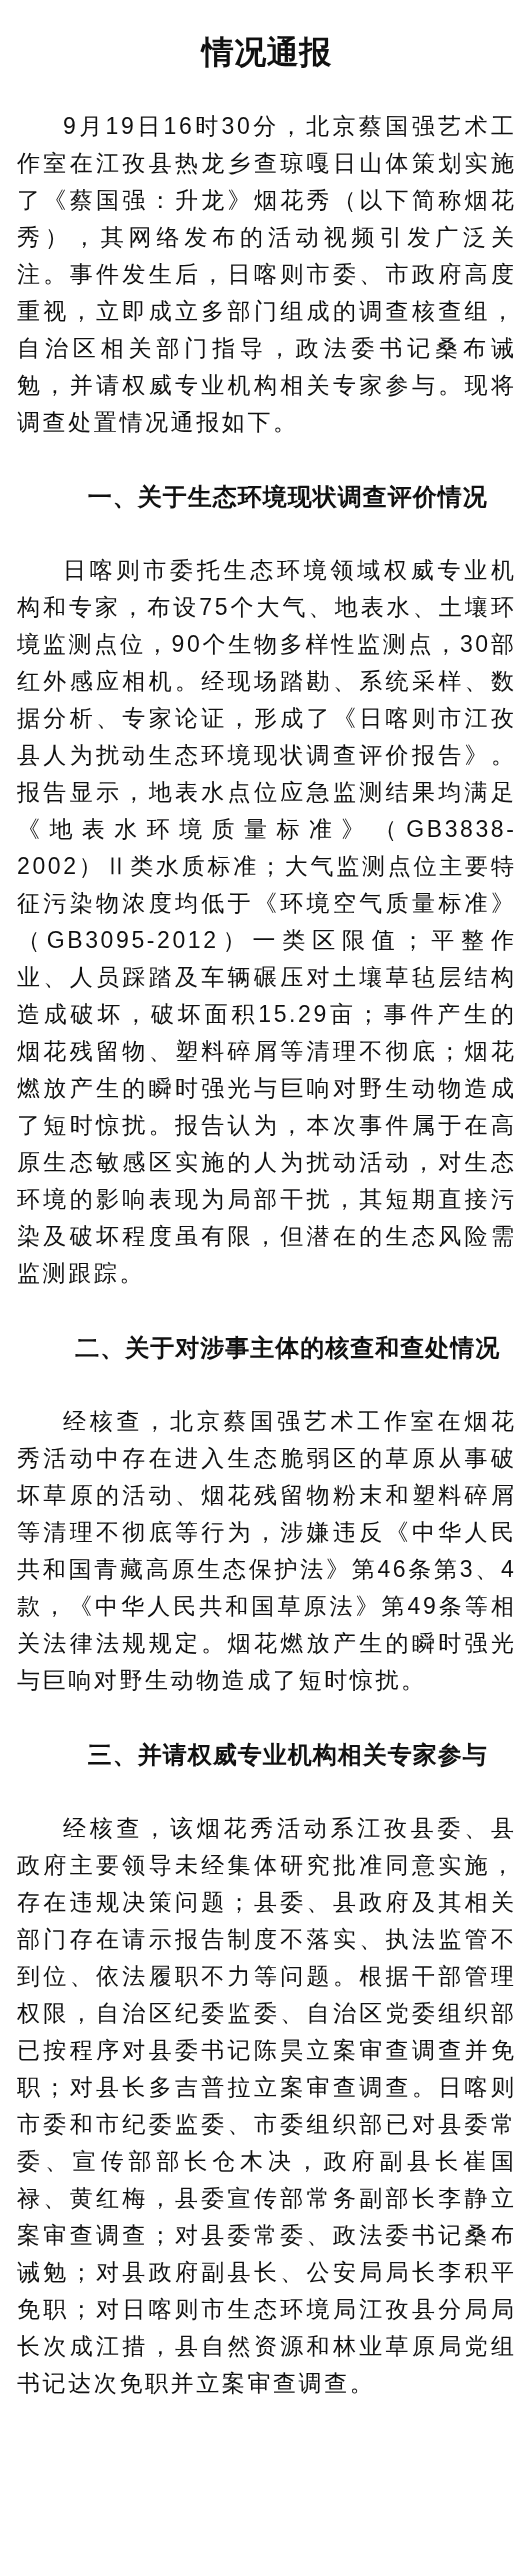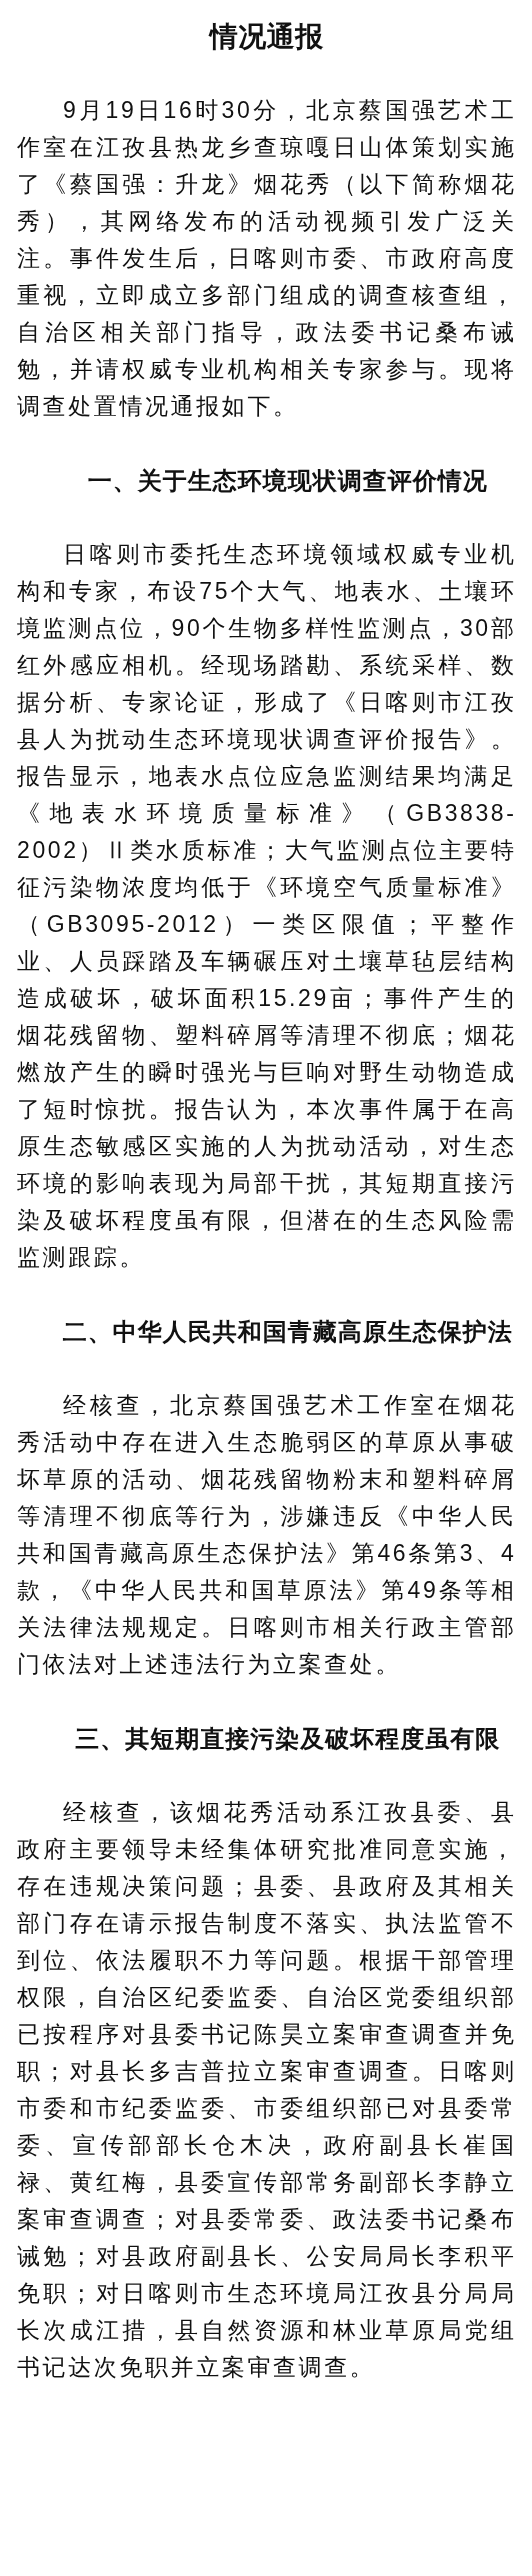--- a/index.html
+++ b/index.html
@@ -11,22 +11,22 @@
     box-sizing: border-box;
     width: 532px;
     height: 3215px;
     padding: 18px 15.5px 0 17px;
     background: #ffffff;
     color: #111111;
     font-family: "Liberation Sans", sans-serif;
     overflow: hidden;
   }
   .title {
-    margin: 0;
-    font-size: 28px;
+    margin: 16px;
+    font-size: 32px;
     font-weight: 700;
     line-height: 37px;
     text-align: center;
     letter-spacing: 0.5px;
   }
   .para {
     margin: 37px 0 0 0;
     font-size: 23px;
     font-weight: 400;
     line-height: 37px;
@@ -51,23 +51,23 @@
 <div class="doc">
   <h1 class="title">情况通报</h1>
 
   <p class="para">9月19日16时30分，北京蔡国强艺术工作室在江孜县热龙乡查琼嘎日山体策划实施了《蔡国强：升龙》烟花秀（以下简称烟花秀），其网络发布的活动视频引发广泛关注。事件发生后，日喀则市委、市政府高度重视，立即成立多部门组成的调查核查组，自治区相关部门指导，政法委书记桑布诫勉，并请权威专业机构相关专家参与。现将调查处置情况通报如下。</p>
 
   <h2 class="heading">一、关于生态环境现状调查评价情况</h2>
 
 
   <p class="para">日喀则市委托生态环境领域权威专业机构和专家，布设75个大气、地表水、土壤环境监测点位，90个生物多样性监测点，30部红外感应相机。经现场踏勘、系统采样、数据分析、专家论证，形成了《日喀则市江孜县人为扰动生态环境现状调查评价报告》。报告显示，地表水点位应急监测结果均满足《地表水环境质量标准》（GB3838-2002）Ⅱ类水质标准；大气监测点位主要特征污染物浓度均低于《环境空气质量标准》（GB3095-2012）一类区限值；平整作业、人员踩踏及车辆碾压对土壤草毡层结构造成破坏，破坏面积15.29亩；事件产生的烟花残留物、塑料碎屑等清理不彻底；烟花燃放产生的瞬时强光与巨响对野生动物造成了短时惊扰。报告认为，本次事件属于在高原生态敏感区实施的人为扰动活动，对生态环境的影响表现为局部干扰，其短期直接污染及破坏程度虽有限，但潜在的生态风险需监测跟踪。</p>
 
-  <h2 class="heading">二、中华人民共和国青藏高原生态保护法</h2>
+  <h2 class="heading">二、关于对涉事主体的核查和查处情况</h2>
 
-  <p class="para">经核查，北京蔡国强艺术工作室在烟花秀活动中存在进入生态脆弱区的草原从事破坏草原的活动、烟花残留物粉末和塑料碎屑等清理不彻底等行为，涉嫌违反《中华人民共和国青藏高原生态保护法》第46条第3、4款，《中华人民共和国草原法》第49条等相关法律法规规定。日喀则市相关行政主管部门依法对上述违法行为立案查处。</p>
+  <p class="para">经核查，北京蔡国强艺术工作室在烟花秀活动中存在进入生态脆弱区的草原从事破坏草原的活动、烟花残留物粉末和塑料碎屑等清理不彻底等行为，涉嫌违反《中华人民共和国青藏高原生态保护法》第46条第3、4款，《中华人民共和国草原法》第49条等相关法律法规规定。烟花燃放产生的瞬时强光与巨响对野生动物造成了短时惊扰。</p>
 
 
-  <h2 class="heading">三、其短期直接污染及破坏程度虽有限</h2>
+  <h2 class="heading">三、并请权威专业机构相关专家参与</h2>
 
   <p class="para">经核查，该烟花秀活动系江孜县委、县政府主要领导未经集体研究批准同意实施，存在违规决策问题；县委、县政府及其相关部门存在请示报告制度不落实、执法监管不到位、依法履职不力等问题。根据干部管理权限，自治区纪委监委、自治区党委组织部已按程序对县委书记陈昊立案审查调查并免职；对县长多吉普拉立案审查调查。日喀则市委和市纪委监委、市委组织部已对县委常委、宣传部部长仓木决，政府副县长崔国禄、黄红梅，县委宣传部常务副部长李静立案审查调查；对县委常委、政法委书记桑布诫勉；对县政府副县长、公安局局长李积平免职；对日喀则市生态环境局江孜县分局局长次成江措，县自然资源和林业草原局党组书记达次免职并立案审查调查。</p>
 
 </div>
 
 
 </body></html>

